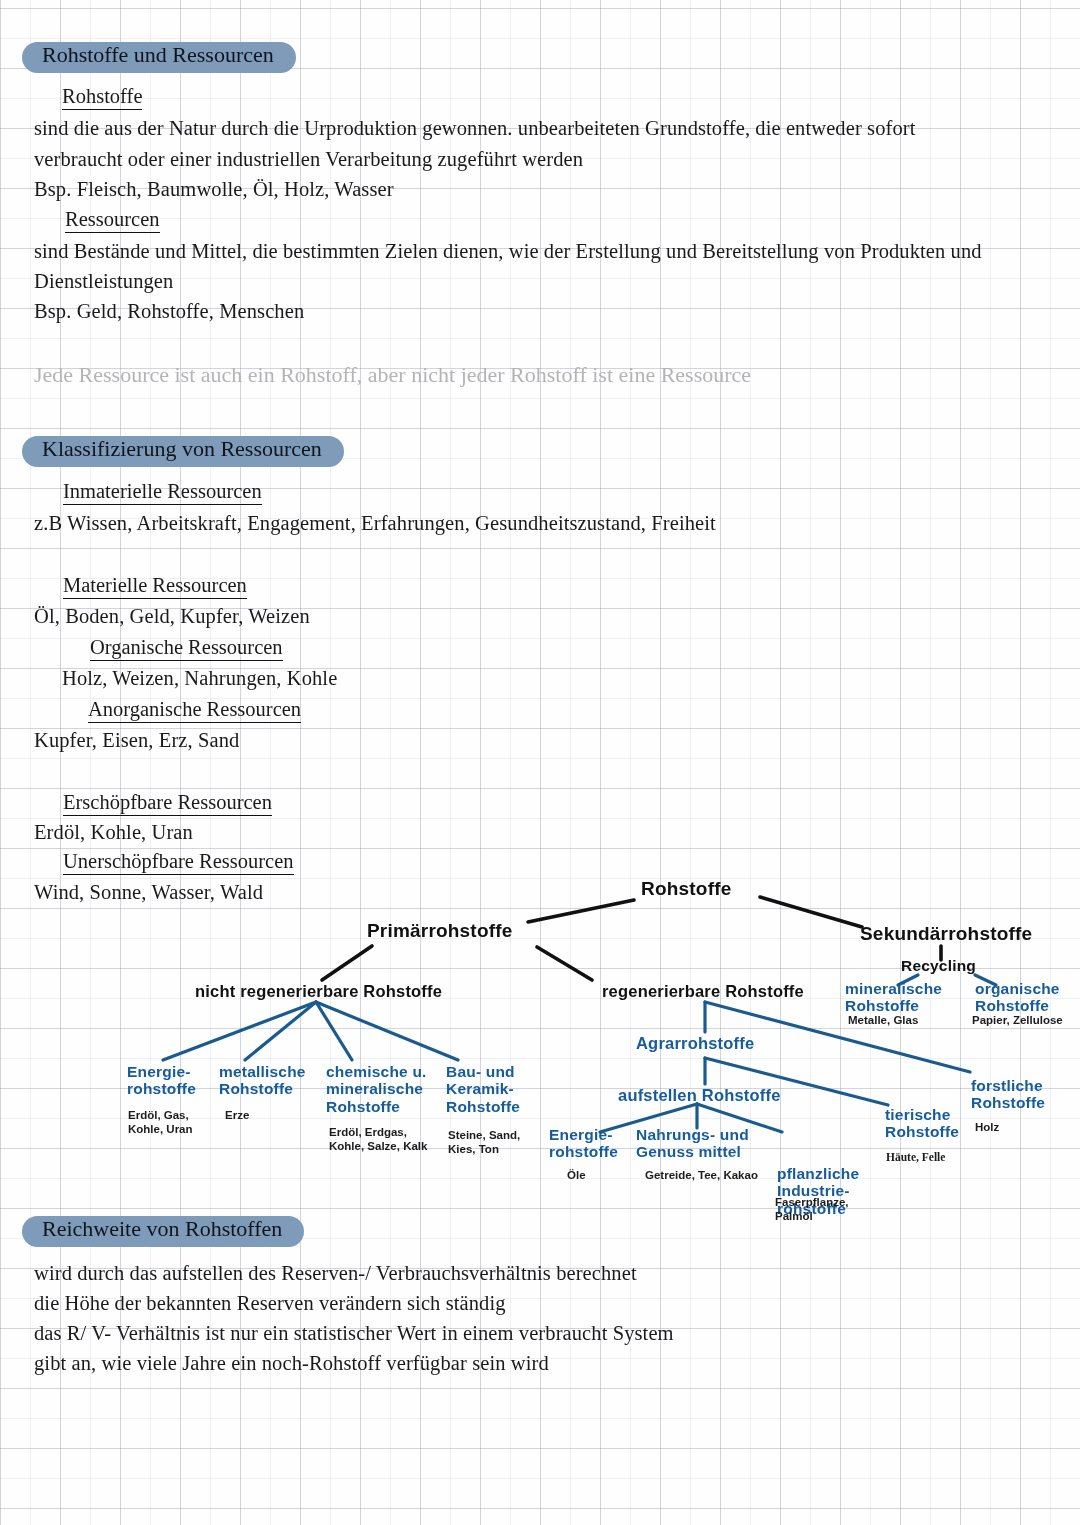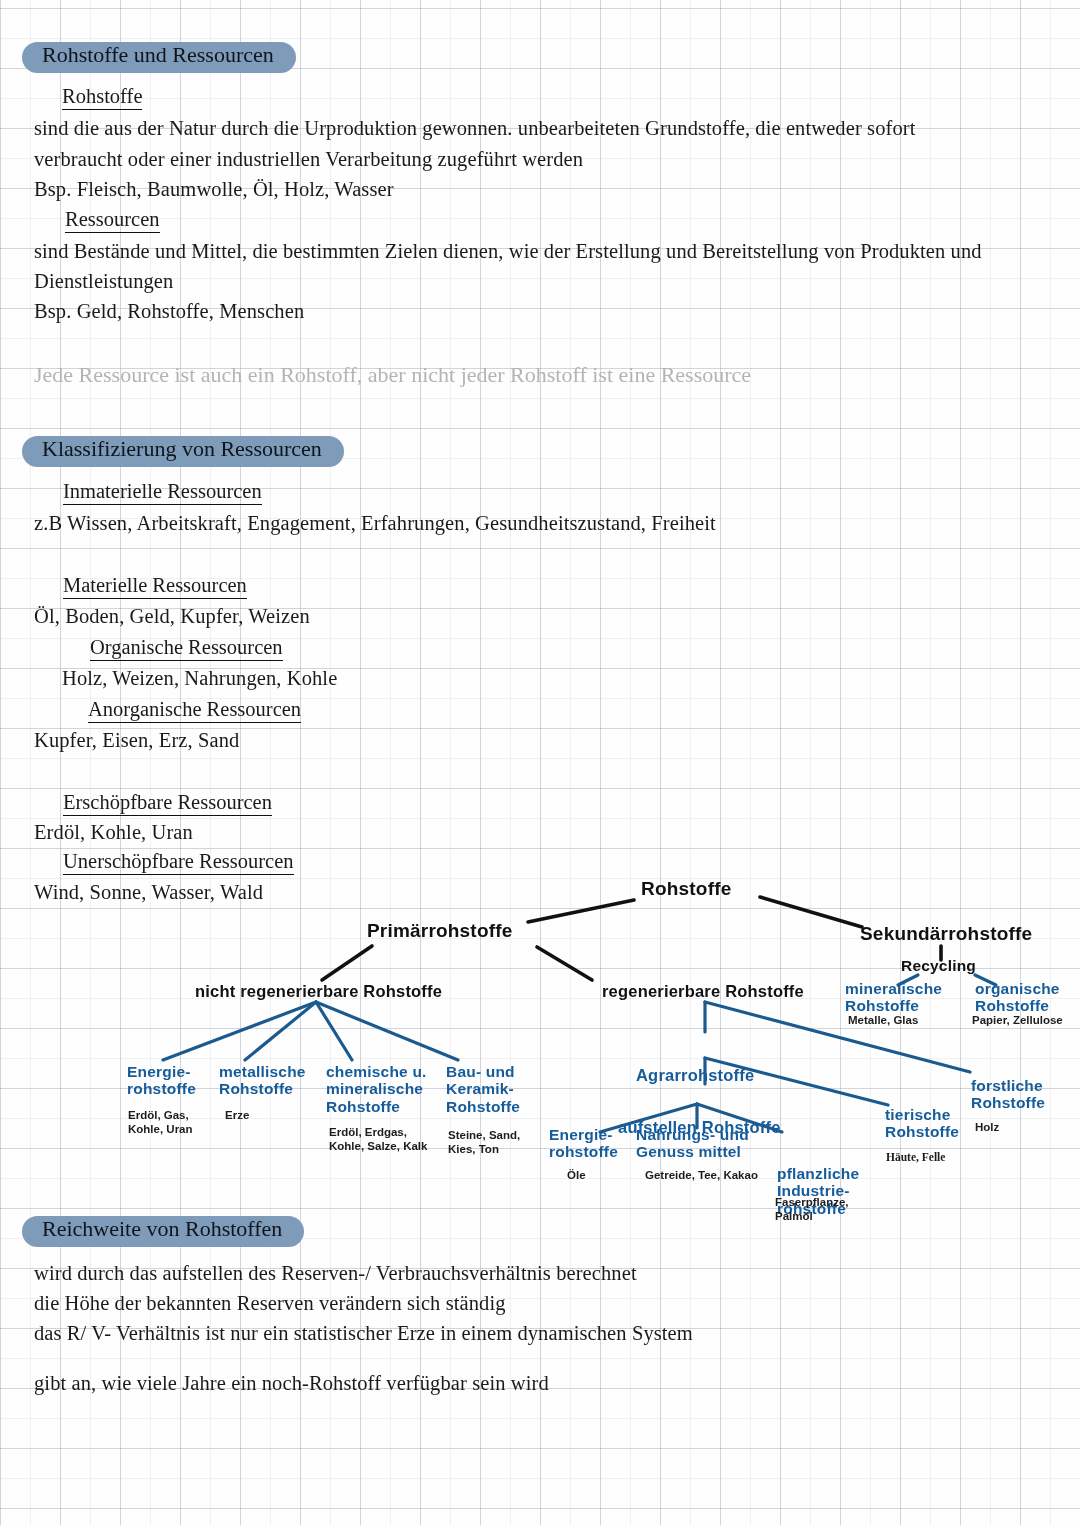--- a/index.html
+++ b/index.html
@@ -92,21 +92,20 @@
   }
   .mm-node.lvl-blue {
     color: #165c9a;
     font-size: 15.5px;
     letter-spacing: 0.2px;
   }
   .mm-node.lvl-blue-mid {
     color: #165c9a;
     font-size: 16.5px;
     letter-spacing: 0.2px;
-    margin-top: 32px;
   }
   .mm-cap {
     position: absolute;
     font-family: "Liberation Sans", sans-serif;
     font-weight: bold;
     color: #1c1c1c;
     font-size: 11.5px;
     line-height: 1.25;
     white-space: pre-line;
   }
@@ -265,17 +264,17 @@
   <div class="mm-node lvl-blue" style="left:971px; top:1077px; white-space:pre-line;">forstliche
 Rohstoffe</div>
   <div class="mm-cap" style="left:975px; top:1120px;">Holz</div>
 
   <div class="pill" style="left:22px; top:1216px;">Reichweite von Rohstoffen</div>
 
   <div class="note-text" style="left:34px; top:1292px;">die Höhe der bekannten Reserven verändern sich ständig</div>
 
   <div class="note-text" style="left:34px; top:1262px;">wird durch das aufstellen des Reserven-/ Verbrauchsverhältnis berechnet</div>
 
-  <div class="note-text" style="left:34px; top:1322px;">das R/ V- Verhältnis ist nur ein statistischer Erze in einem dynamischen System</div>
-
-  <div class="note-text" style="left:34px; top:1352px;margin-top:20px;">gibt an, wie viele Jahre ein noch-Rohstoff verfügbar sein wird</div>
+  <div class="note-text" style="left:34px; top:1322px;">das R/ V- Verhältnis ist nur ein statistischer Wert in einem verbraucht System</div>
+
+  <div class="note-text" style="left:34px; top:1352px;">gibt an, wie viele Jahre ein noch-Rohstoff verfügbar sein wird</div>
 
 </div>
 
 </body></html>

